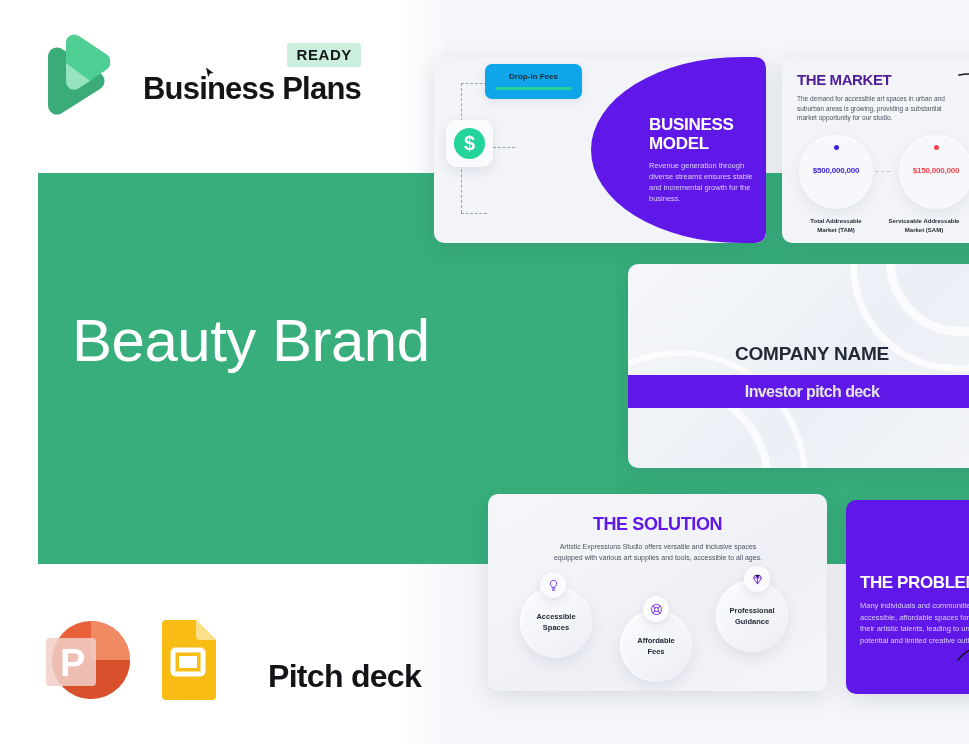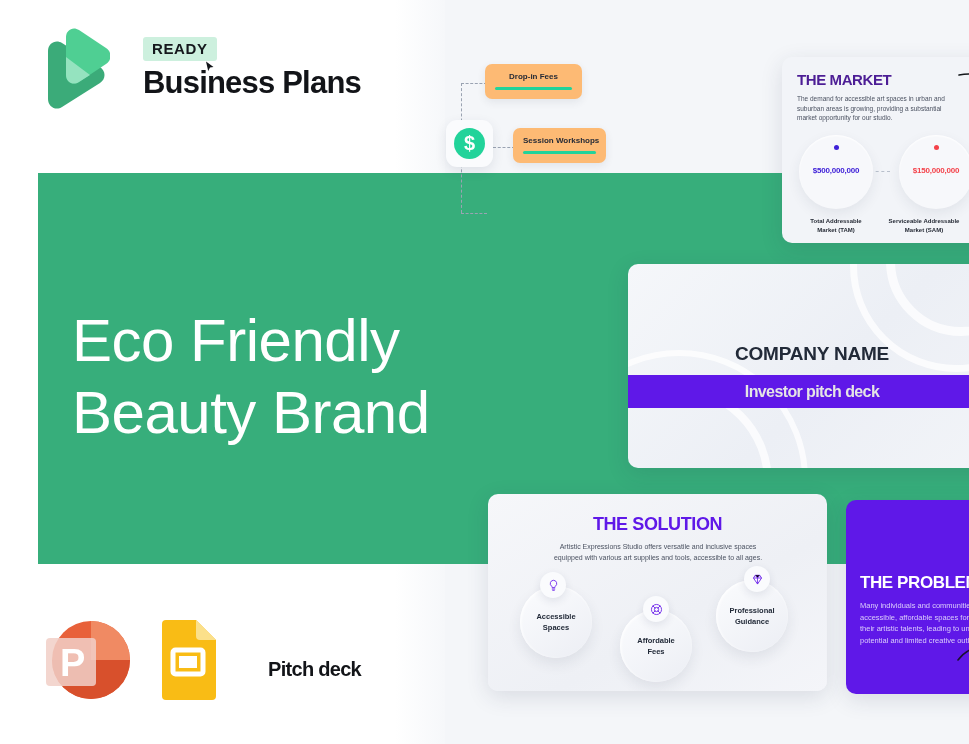--- a/index.html
+++ b/index.html
@@ -26,42 +26,42 @@
     position: absolute; left: 38px; top: 173px; width: 931px; height: 391px;
     background: #37ae7b;
   }
   .hero-title {
     position: absolute; left: 72px; top: 305px; width: 420px;
     color: #ffffff; font-size: 60px; line-height: 72px; font-weight: 400;
     letter-spacing: -0.5px;
   }
 
   
-  .logo { position: absolute; left: 38px; top: 27px; width: 300px; height: 88px; }
+  .logo { position: absolute; left: 38px; top: 33px; width: 300px; height: 88px; text-align: right; }
   .logo-mark { position: absolute; left: 0; top: 0; width: 72px; height: 88px; }
   .logo-text { position: absolute; left: 105px; top: 10px; }
   .ready-badge {
     display: inline-block; background: #cdf0de; color: #15181c;
     font-size: 15px; font-weight: 700; letter-spacing: 0.6px;
     padding: 3px 9px 4px 9px; border-radius: 3px;
   }
   .brand-name {
     position: relative; margin-top: 4px;
     font-size: 31px; font-weight: 700; color: #121418; letter-spacing: -0.8px;
     white-space: nowrap;
   }
   .brand-cursor { position: absolute; left: 62px; top: -4px; width: 10px; height: 12px; }
 
   
   .apps { position: absolute; left: 38px; top: 616px; height: 88px; }
   .app-ppt { position: absolute; left: 0; top: 0; width: 92px; height: 88px; }
   .app-slides { position: absolute; left: 118px; top: 4px; width: 64px; height: 80px; }
   .apps-label {
     position: absolute; left: 230px; top: 42px;
-    font-size: 20px; font-weight: 700; color: #121418; letter-spacing: -0.7px;
+    font-size: 32px; font-weight: 700; color: #121418; letter-spacing: -0.7px;
     white-space: nowrap;
   }
 
   
   .slide {
     position: absolute; background: #f2f4f8;
     border-radius: 10px; overflow: hidden;
     box-shadow: 0 6px 22px rgba(40,50,80,0.13);
   }
 
@@ -73,21 +73,21 @@
   }
   .bm-title {
     position: absolute; left: 215px; top: 58px; width: 112px;
     color: #fff; font-size: 17px; font-weight: 700; line-height: 19px; letter-spacing: -0.3px;
   }
   .bm-body {
     position: absolute; left: 215px; top: 103px; width: 110px;
     color: #ded0fb; font-size: 7.5px; line-height: 11px;
   }
   .bm-node {
-    position: absolute; background: #fdba74; border-radius: 7px;
+    position: absolute; background: #0ea5e9; border-radius: 7px;
     box-shadow: 0 3px 9px rgba(40,50,80,0.09);
     padding: 8px 10px 9px 10px;
   }
   .bm-node-label { font-size: 8px; font-weight: 700; color: #262b36; text-align: center; white-space: nowrap; }
   .bm-node-bar { margin-top: 6px; height: 2.5px; background: #22d39a; border-radius: 2px; }
   .bm-n1 { left: 485px; top: 64px; width: 97px; }
   .bm-n2 { left: 513px; top: 128px; width: 93px; }
   .bm-n3 { left: 485px; top: 192px; width: 97px; }
   .bm-hub {
     position: absolute; left: 446px; top: 120px; width: 47px; height: 47px;
@@ -205,38 +205,41 @@
 </head>
 <body>
 
 <div id="stage">
 
   <div class="bg-panel"></div>
   <div class="bg-panel-fade"></div>
 
   <div class="green-block"></div>
   <div class="hero-title">
-    <div>Eco Friendly</div>
     <div>Beauty Brand</div>
   </div>
 
+  <div class="slide s-bm">
+    <div class="bm-purple"></div>
+    <div class="bm-title">
+      <div>BUSINESS</div>
+      <div>MODEL</div>
+    </div>
+    <div class="bm-body">Revenue generation through diverse streams ensures stable and incremental growth for the business.</div>
+  </div>
 
   <div class="dashline dl-v" style="left:461px; top:83px; height:130px;"></div>
   <div class="dashline dl-h" style="left:461px; top:83px; width:26px;"></div>
   <div class="dashline dl-h" style="left:493px; top:147px; width:22px;"></div>
   <div class="dashline dl-h" style="left:461px; top:213px; width:26px;"></div>
   <div class="bm-hub">
     <div class="bm-hub-circle">$</div>
   </div>
   <div class="bm-node bm-n1">
     <div class="bm-node-label">Drop-in Fees</div>
-    <div class="bm-node-bar"></div>
-  </div>
-  <div class="bm-node bm-n2">
-    <div class="bm-node-label">Session Workshops</div>
     <div class="bm-node-bar"></div>
   </div>
 
   <div class="slide s-mk">
     <div class="mk-title">THE MARKET</div>
     <div class="mk-body">The demand for accessible art spaces in urban and suburban areas is growing, providing a substantial market opportunity for our studio.</div>
     <div class="mk-arrow">
       <svg class="glyph" viewBox="0 0 50 40" width="50" height="40">
         <path d="M2 6 C22 2, 40 10, 45 33" stroke="#15181c" stroke-width="1.6" fill="none" stroke-linecap="round"></path>
         <path d="M39 26 L45 35 L47 24" stroke="#15181c" stroke-width="1.6" fill="none" stroke-linecap="round" stroke-linejoin="round"></path>

